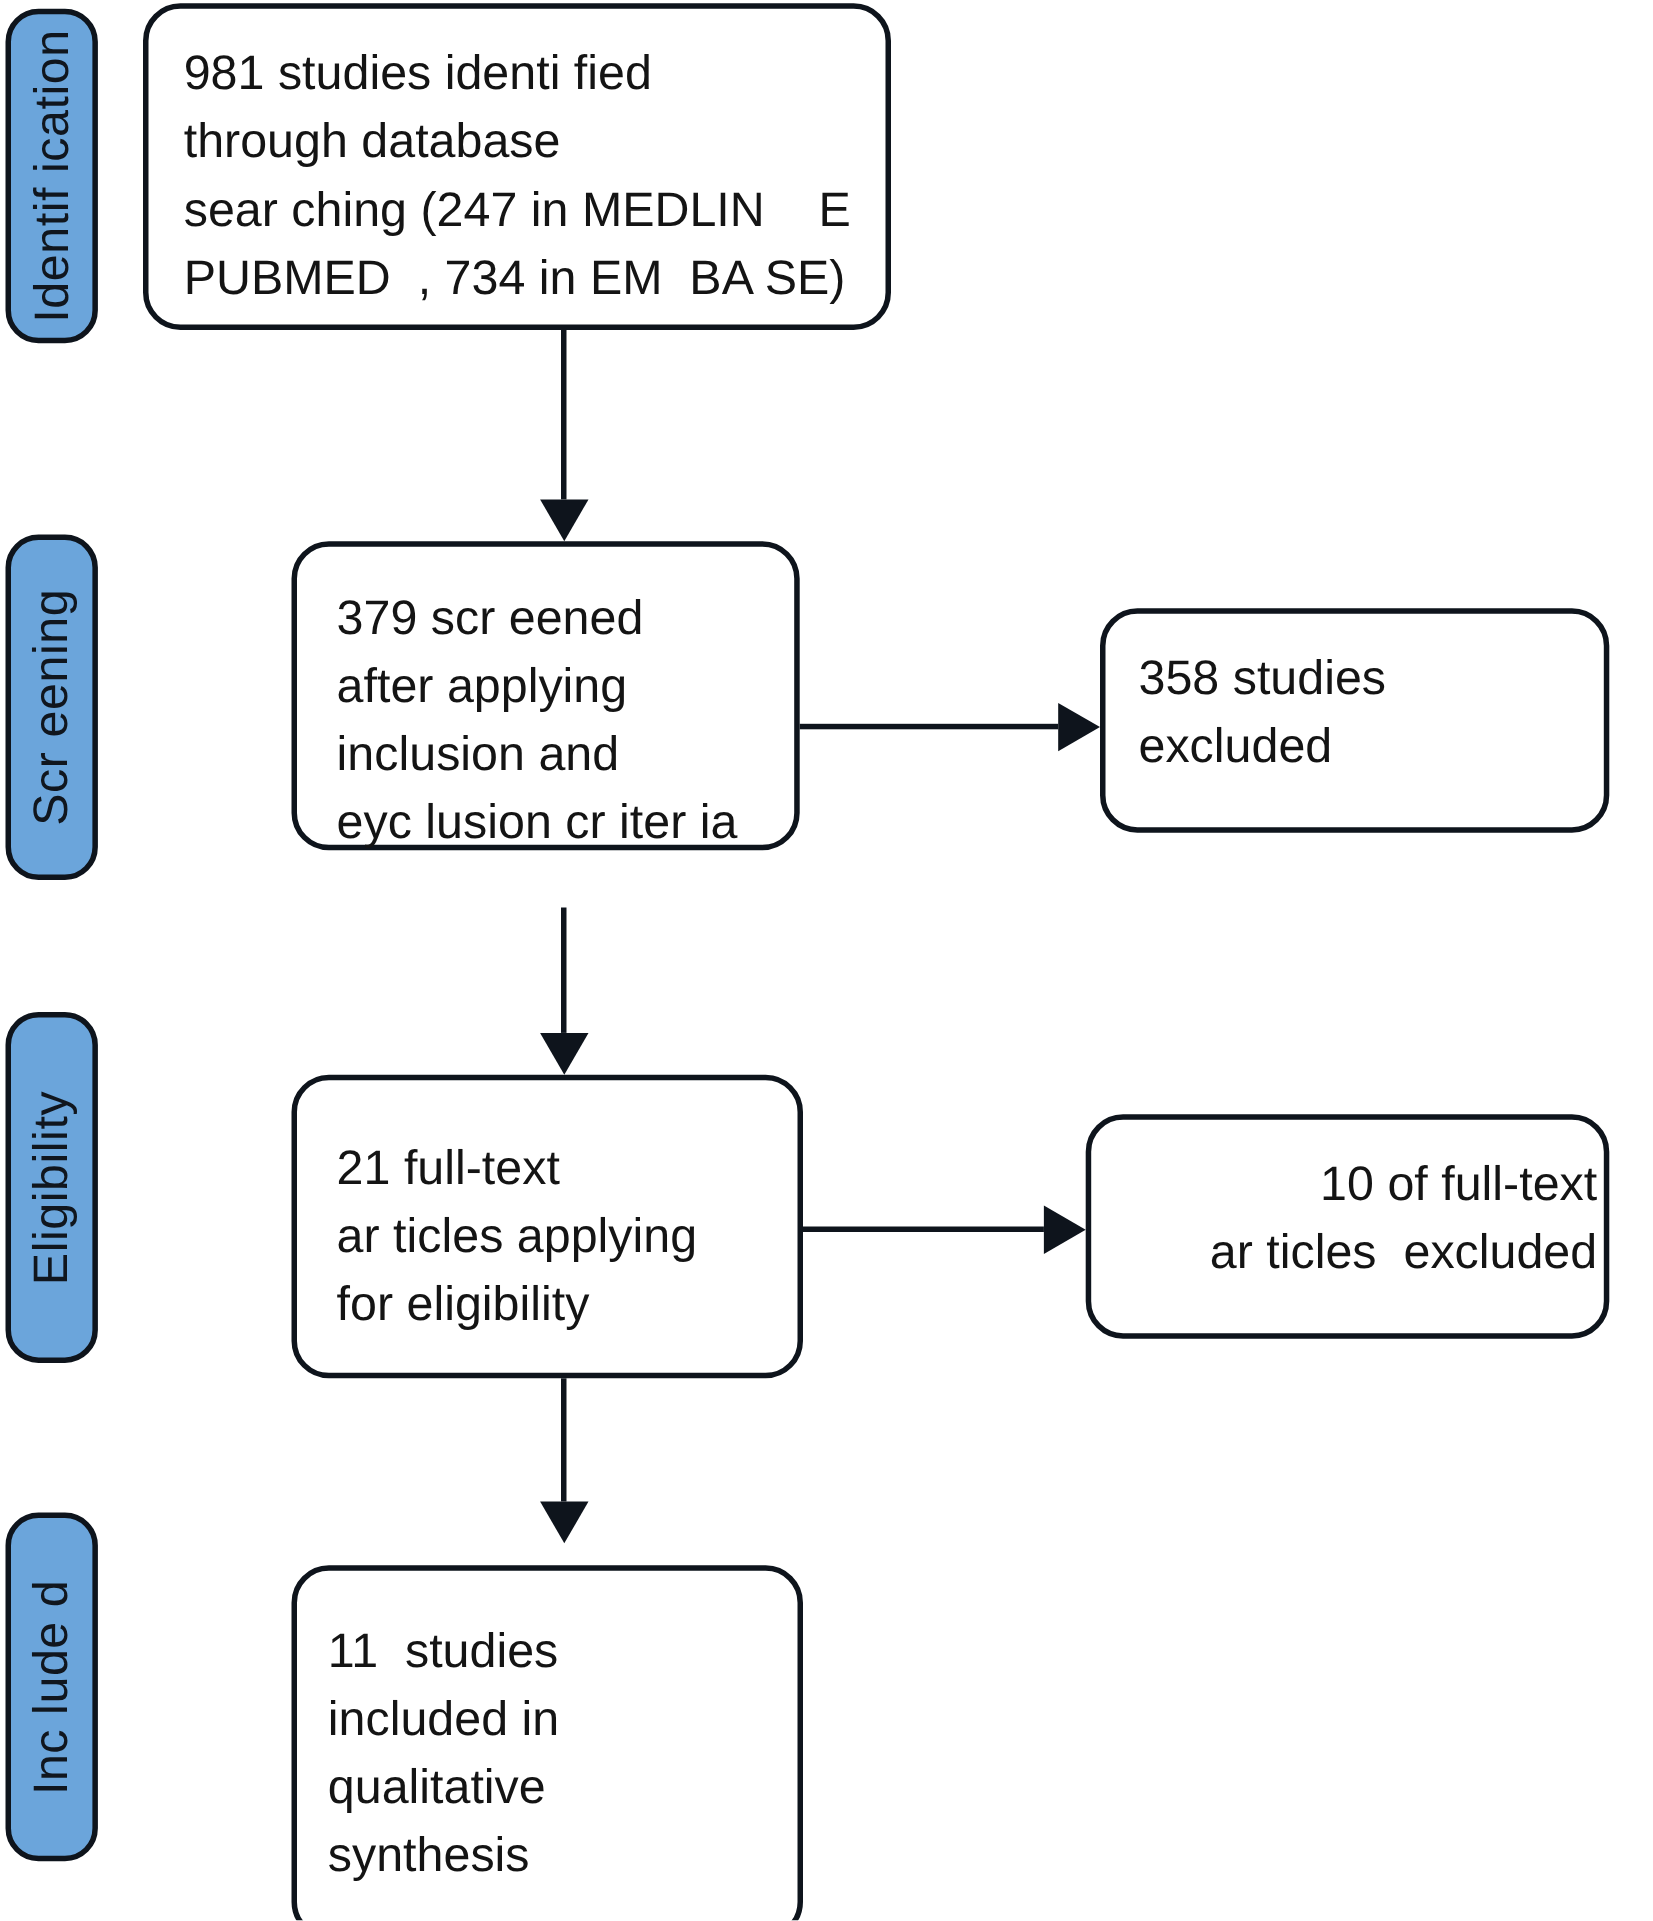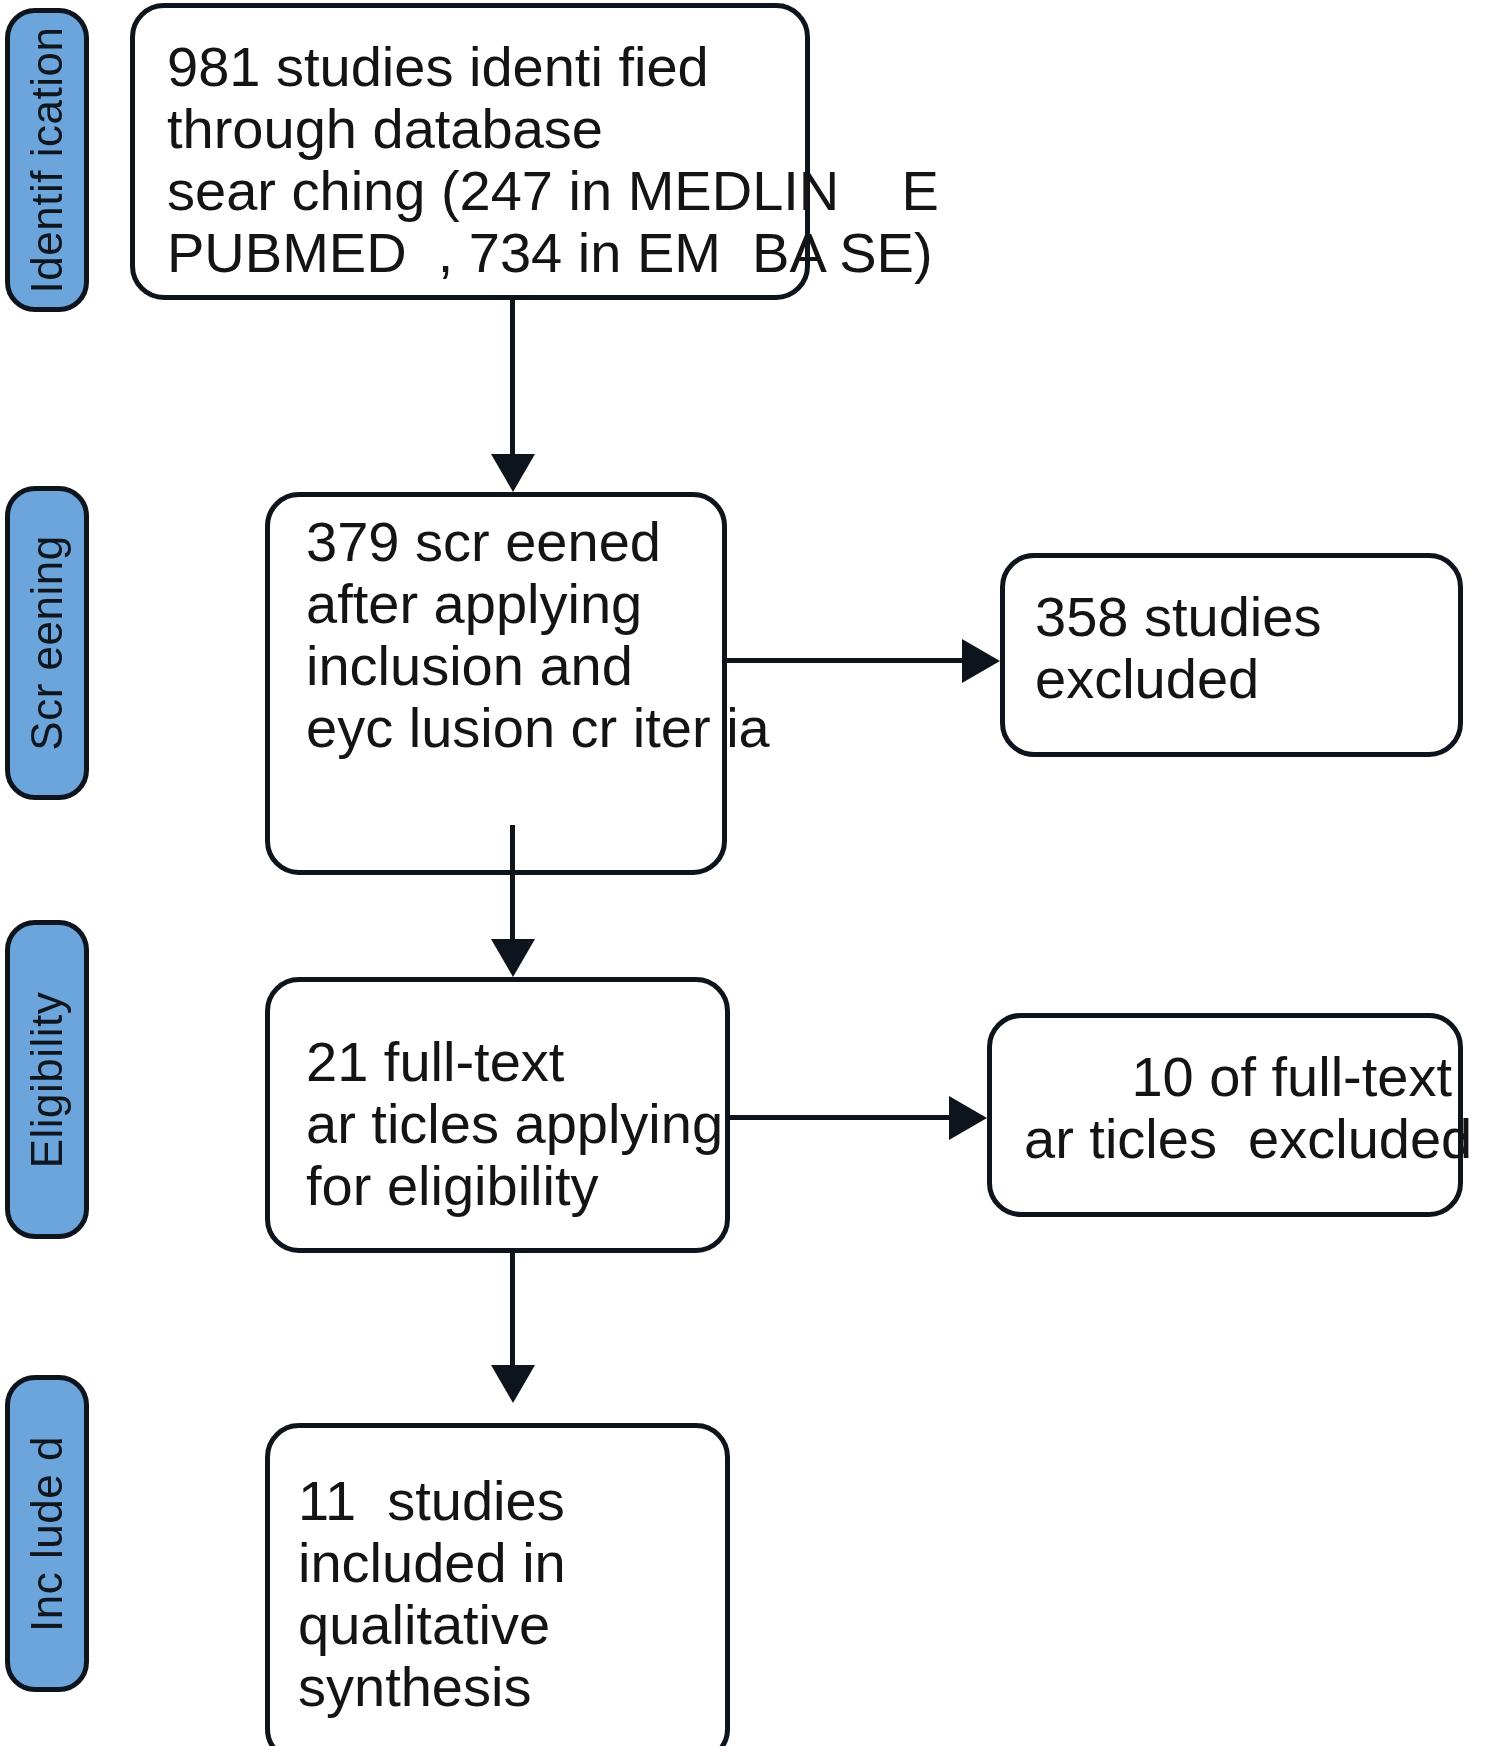--- a/index.html
+++ b/index.html
@@ -42,27 +42,27 @@
   .stage.s3 { top: 920px;  height: 319px; }
   .stage.s4 { top: 1375px; height: 317px; }
 
   
   .box {
     position: absolute;
     box-sizing: border-box;
     background: #ffffff;
     border: 5px solid #0e141c;
     border-radius: 34px;
-    font-size: 56px;
+    font-size: 44px;
     line-height: 62px;
   }
   .box .line { white-space: pre; }
 
   .box.b1 { left: 130px;  top: 3px;    width: 680px; height: 297px; padding: 28px 8px 0 32px; }
-  .box.b2 { left: 265px;  top: 492px;  width: 462px; height: 383px; padding: 14px 6px 0 36px; }
+  .box.b2 { left: 265px;  top: 492px;  width: 462px; height: 281px; padding: 34px 6px 0 36px; }
   .box.b3 { left: 265px;  top: 977px;  width: 465px; height: 276px; padding: 49px 6px 0 36px; }
   .box.b4 { left: 265px;  top: 1423px; width: 465px; height: 340px; padding: 42px 6px 0 28px; }
   .box.r1 { left: 1000px; top: 553px;  width: 463px; height: 204px; padding: 28px 6px 0 30px; }
   .box.r2 { left: 987px;  top: 1013px; width: 476px; height: 204px; padding: 28px 6px 0 32px; text-align: right; }
 
   
   .varrow {
     position: absolute;
     width: 5px;
     background: #0e141c;

